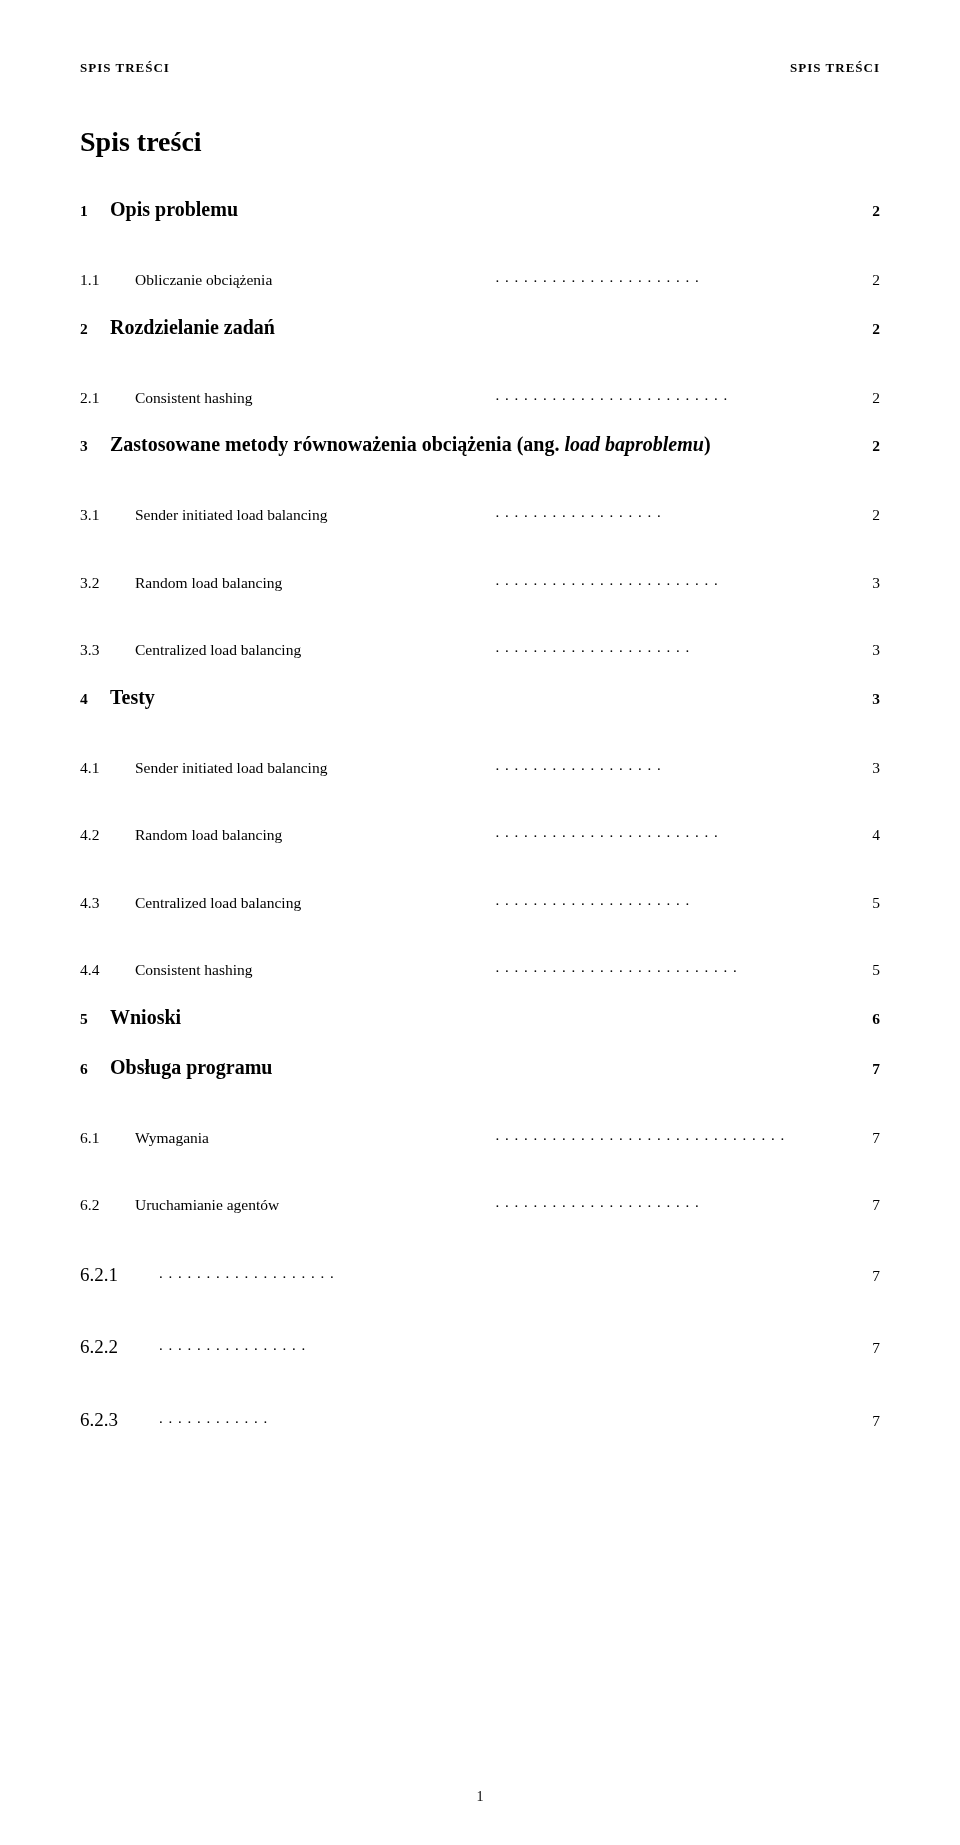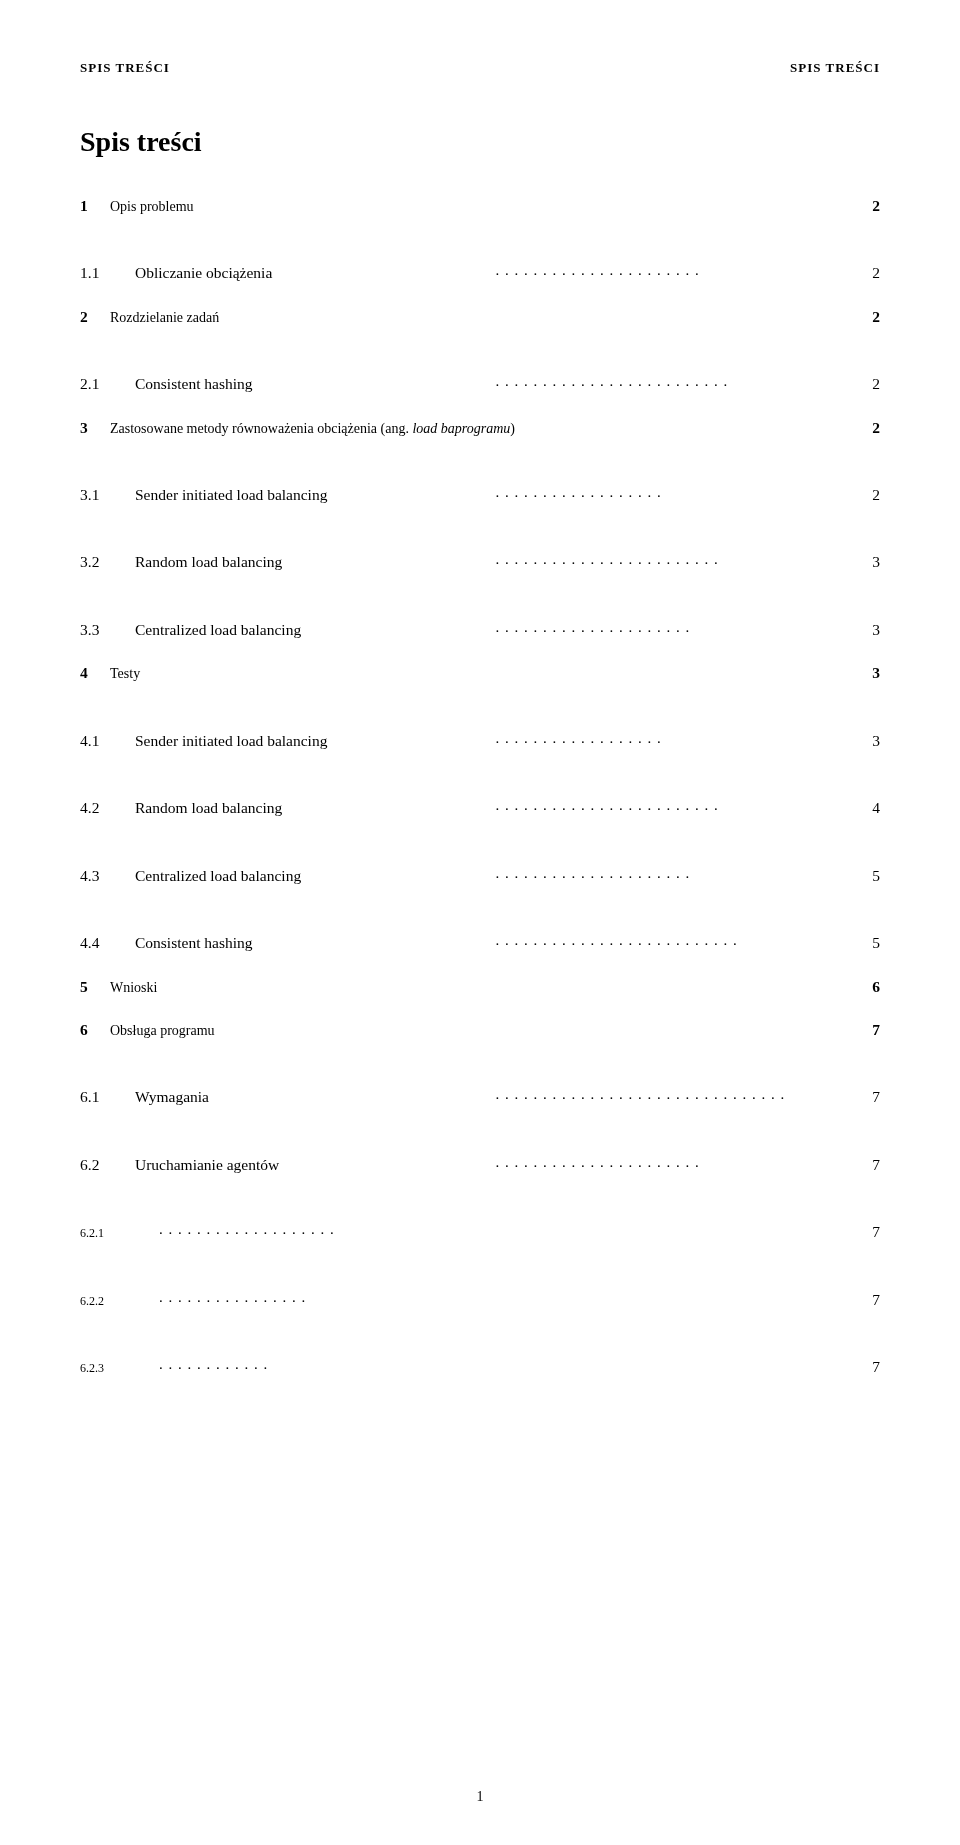--- a/index.html
+++ b/index.html
@@ -72,22 +72,22 @@
       display: flex;
       align-items: baseline;
       flex: 1;
     }
 
     .toc-label {
       flex: 1;
     }
 
     .toc-label-main {
-      font-weight: normal;
-      font-size: 14px;
+      font-weight: bold;
+      font-size: 20px;
     }
 
     .toc-dots {
       flex: 1;
       border-bottom: none;
       overflow: hidden;
       margin: 0 4px;
       position: relative;
       bottom: 3px;
       white-space: nowrap;
@@ -111,21 +111,21 @@
       font-weight: bold;
       min-width: 30px;
     }
 
     .subsection-num {
       font-size: 15.5px;
       min-width: 55px;
     }
 
     .subsub-num {
-      font-size: 12px;
+      font-size: 19px;
       min-width: 75px;
     }
 
     .inline-italic {
       font-style: italic;
     }
 
     .page-footer {
       position: absolute;
       bottom: 40px;
@@ -187,21 +187,21 @@
           <span class="toc-dots">. . . . . . . . . . . . . . . . . . . . . . . . .</span>
         </div>
         <span class="toc-page">2</span>
       </div>
     </div>
 
     <div class="toc-section">
       <div class="toc-entry section-chapter">
         <div class="toc-entry-left">
           <span class="section-num">3</span>
-          <span class="toc-label toc-label-main">Zastosowane metody równoważenia obciążenia (ang. <span class="inline-italic">load ba­programu</span>)</span>
+          <span class="toc-label toc-label-main">Zastosowane metody równoważenia obciążenia (ang. <span class="inline-italic">load ba­problemu</span>)</span>
         </div>
         <span class="toc-page toc-page-main">2</span>
       </div>
       <div class="toc-entry">
         <div class="toc-entry-left">
           <span class="subsection-num">3.1</span>
           <span class="toc-label">Sender initiated load balancing</span>
           <span class="toc-dots">. . . . . . . . . . . . . . . . . .</span>
         </div>
         <span class="toc-page">2</span>

